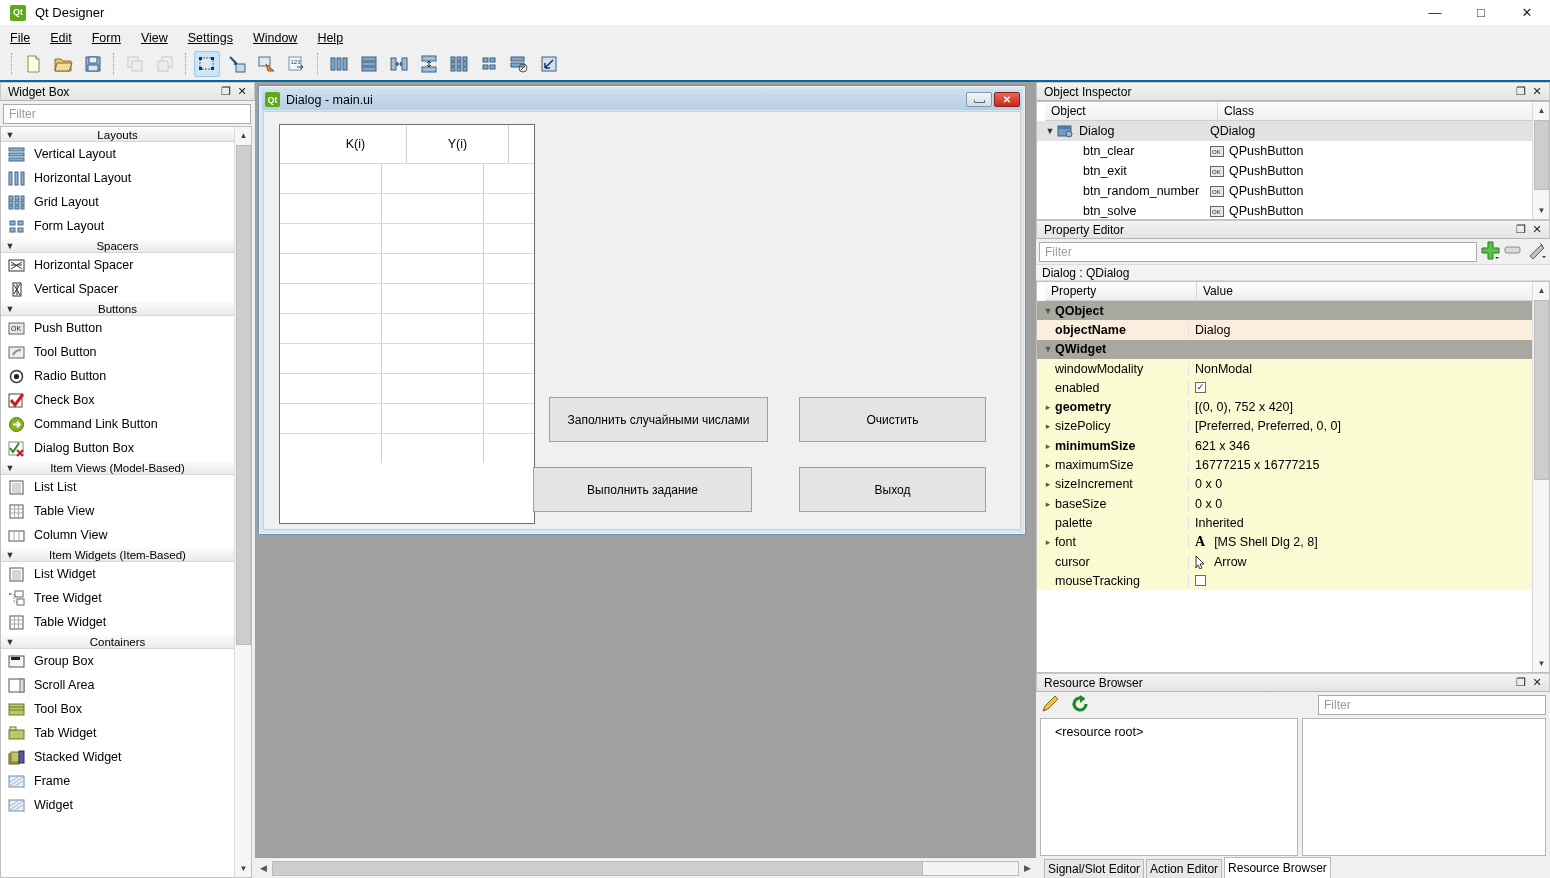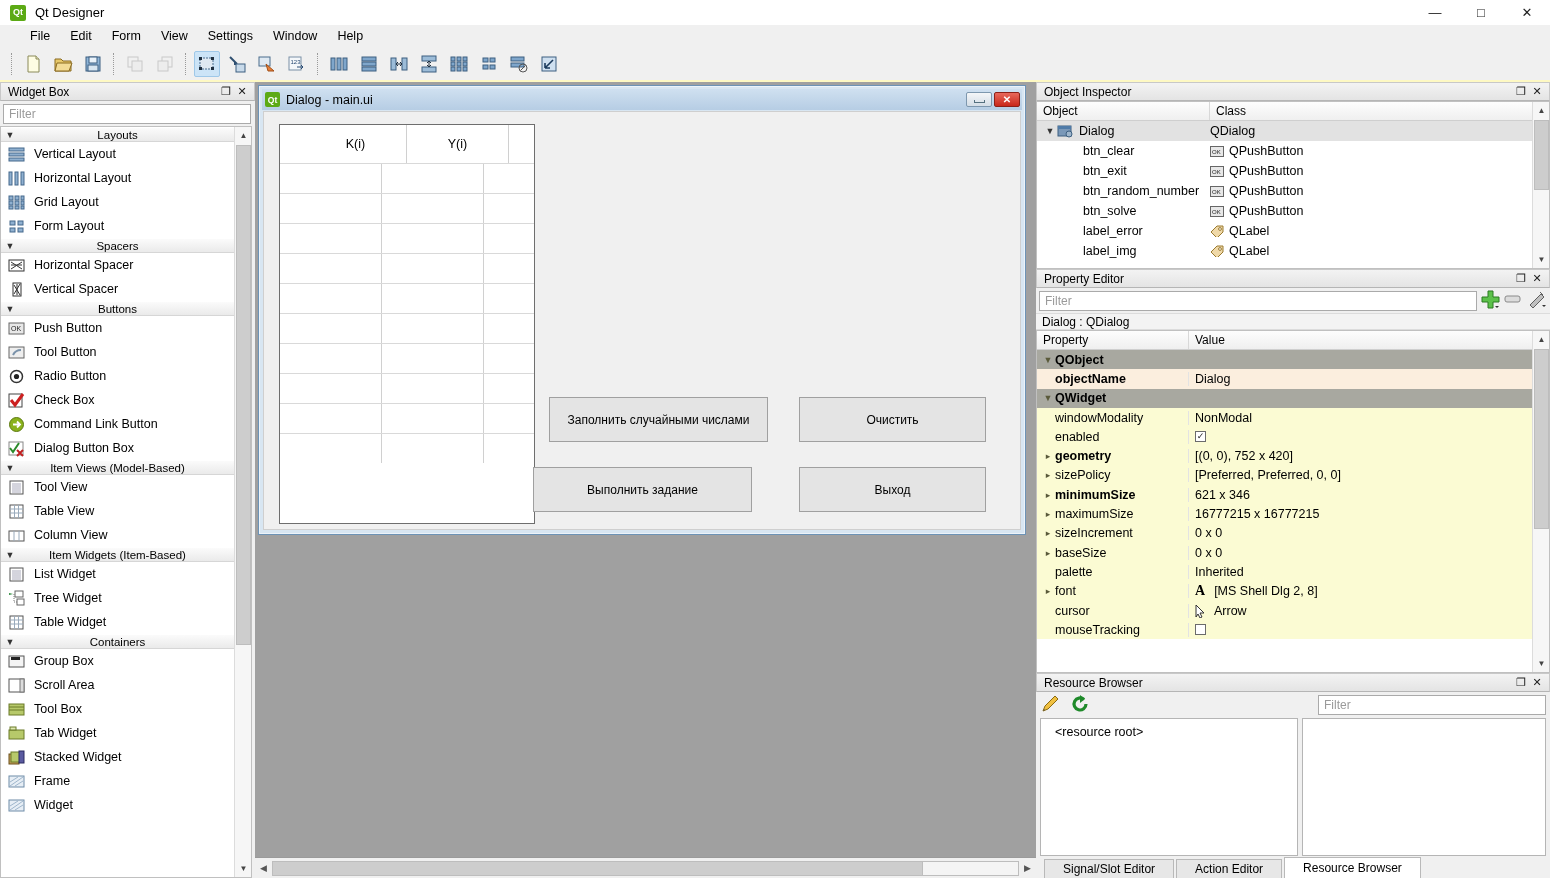--- a/index.html
+++ b/index.html
@@ -5,42 +5,42 @@
   * { box-sizing: border-box; }
   html, body {
     margin: 0; padding: 0;
     width: 1550px; height: 878px;
     overflow: hidden;
     font-family: "Liberation Sans", sans-serif;
     font-size: 12px;
     background: #f0f0f0;
     color: #000;
   }
-  .app { position: relative; width: 1550px; height: 878px; background: #fef9c3; border-radius: 26px; }
+  .app { position: relative; width: 1550px; height: 878px; background: #0369a1; border-radius: 26px; }
 
   
   .titlebar {
     height: 26px; background: #ffffff; display: flex; align-items: center;
     border-bottom: 1px solid #f0f0f0;
   }
   .titlebar .logo {
     width: 16px; height: 16px; margin-left: 10px; margin-right: 9px;
     background: #5caa15; border-radius: 2px; position: relative;
     display: flex; align-items: center; justify-content: center;
     color: #fff; font-size: 9px; font-weight: bold; line-height: 1;
   }
   .titlebar .apptitle { font-size: 13px; color: #000; }
   .wincontrols { margin-left: auto; display: flex; height: 26px; }
   .wincontrols div {
     width: 46px; height: 26px; display: flex; align-items: center; justify-content: center;
     font-size: 13px; color: #222;
   }
 
   
-  .menubar { height: 22px; display: flex; align-items: flex-start; background: #f0f0f0; padding-left: 20px; }
+  .menubar { height: 22px; display: flex; align-items: flex-end; background: #f0f0f0; padding-left: 0; text-decoration: underline; }
   .menubar .mi { padding: 3px 10px; font-size: 12.5px; color: #000; }
 
   
   .toolbar { height: 32px; display: flex; align-items: center; background: #f0f0f0; padding-left: 6px; }
   .tb-sep { width: 2px; height: 22px; margin: 0 5px; border-left: 1px dotted #9a9a9a; }
   .tbtn {
     width: 26px; height: 26px; margin: 0 2px; display: flex; align-items: center; justify-content: center;
     border: 1px solid transparent; border-radius: 2px;
   }
   .tbtn.active { background: #cce4f7; border-color: #9fc8e8; }
@@ -143,21 +143,21 @@
   .hsb { position: absolute; left: 0; right: 0; bottom: 0; height: 21px; background: #f0f0f0;
          border-top: 1px solid #9a9a9a; display: flex; align-items: center; }
   .hsb .sb-arrow { width: 17px; height: 19px; display: flex; align-items: center; justify-content: center; font-size: 9px; color: #555;}
   .hsb .sb-track { flex: 1; height: 15px; background: #f4f4f4; border: 1px solid #bdbdbd; position: relative; }
   .hsb .sb-thumb { position: absolute; left: 0; top: 0; height: 13px; width: 650px; background: #cdcdcd; border-right: 1px solid #bdbdbd;}
 
   
   .right { position: absolute; right: 0; top: 0; width: 514px; bottom: 0; display: flex; flex-direction: column; }
 
   .tree-hdr { display: flex; height: 19px; background: linear-gradient(#fdfdfd,#efefef);
-              border-bottom: 1px solid #cfcfcf; font-size: 12px; }
+              border-bottom: 1px solid #cfcfcf; font-size: 12px; margin-left: 8px; }
   .tree-hdr .col { display: flex; align-items: center; padding-left: 6px; border-right: 1px solid #d8d8d8; }
 
   .oi-body { position: relative; flex: 1; background: #fff; border: 1px solid #c0c0c0; overflow: hidden; }
   .oi-rows { position: absolute; left: 0; top: 0; right: 16px; bottom: 0; }
   .oi-row { display: flex; height: 20px; align-items: center; font-size: 12.5px; }
   .oi-row.selected { background: #e2e2e2; }
   .oi-row .obj { width: 173px; display: flex; align-items: center; padding-left: 6px; }
   .oi-row .cls { flex: 1; display: flex; align-items: center; }
   .oi-chev { width: 14px; text-align: center; font-size: 9px; color: #333; }
 
@@ -179,21 +179,21 @@
   .cbx { width: 11px; height: 11px; border: 1px solid #6b6b6b; background: #fff; display:inline-flex;
          align-items:center; justify-content:center; font-size: 9px; color: #222; line-height: 1;}
 
   .rb-toolrow { height: 26px; display: flex; align-items: center; padding: 0 4px; gap: 8px; }
   .rb-filter { margin-left: auto; width: 228px; height: 20px; border: 1px solid #aaa; background: #fff;
                display: flex; align-items: center; padding: 0 5px; color: #9a9a9a; font-size: 12px; }
   .rb-panes { flex: 1; display: flex; gap: 4px; padding: 0 4px; }
   .rb-tree { width: 258px; background: #fff; border: 1px solid #b5b5b5; padding: 6px 0 0 14px; font-size: 12.5px; }
   .rb-prev { flex: 1; background: #fff; border: 1px solid #b5b5b5; }
   .rb-tabs { height: 22px; display: flex; align-items: flex-end; padding-left: 8px; }
-  .rb-tab { height: 19px; padding: 0 18px; display: flex; align-items: center; font-size: 12px;
+  .rb-tab { height: 19px; padding: 0 3px; display: flex; align-items: center; font-size: 12px;
             background: #e7e7e7; border: 1px solid #b9b9b9; border-bottom: none; margin-right: 2px; margin-top: 27px; }
   .rb-tab.active { background: #fff; height: 21px; }
 </style>
 </head>
 <body>
 
 <div class="app">
 
   <div class="titlebar">
     <div class="logo">
@@ -512,21 +512,21 @@
           </div>
           <div class="wb-item">
             <span class="wb-ico">
                 <svg width="19" height="17">
                   <rect x="3" y="2" width="13" height="13" fill="#fff" stroke="#555"></rect>
                   <g stroke="#aab">
                     <path d="M5 5h9M5 7h9M5 9h9M5 11h9M5 13h9"></path>
                   </g>
                 </svg>
               </span>
-            <span>Tool View</span>
+            <span>List List</span>
           </div>
           <div class="wb-item">
             <span class="wb-ico">
                 <svg width="19" height="17">
                   <rect x="3" y="2" width="13" height="13" fill="#fff" stroke="#555"></rect>
                   <path d="M3 6h13M3 10h13M7.5 2v13M11.5 2v13" stroke="#9ab"></path>
                 </svg>
               </span>
             <span>Table View</span>
           </div>
@@ -741,21 +741,21 @@
         <div class="sb-arrow">◀</div>
         <div class="sb-track">
           <div class="sb-thumb"></div>
         </div>
         <div class="sb-arrow">▶</div>
       </div>
     </div>
 
     <div class="right">
 
-      <div class="dock" style="height:187px;">
+      <div class="dock" style="height:138px;">
         <div class="dock-title">
           <span class="dt-text">Object Inspector</span>
           <span class="dock-btn">❐</span>
           <span class="dock-btn">✕</span>
         </div>
         <div class="oi-body">
           <div class="tree-hdr">
             <div class="col" style="width:173px;">Object</div>
             <div class="col" style="flex:1;border-right:none;">Class</div>
           </div>

